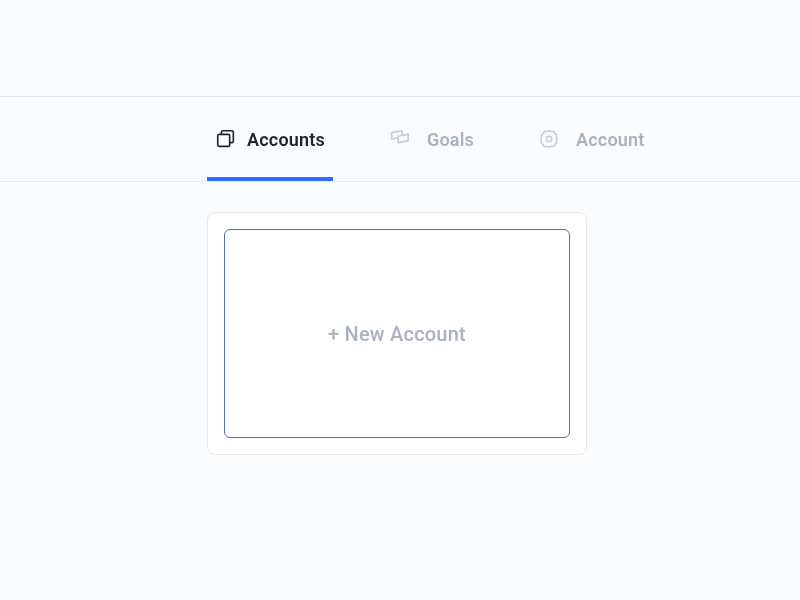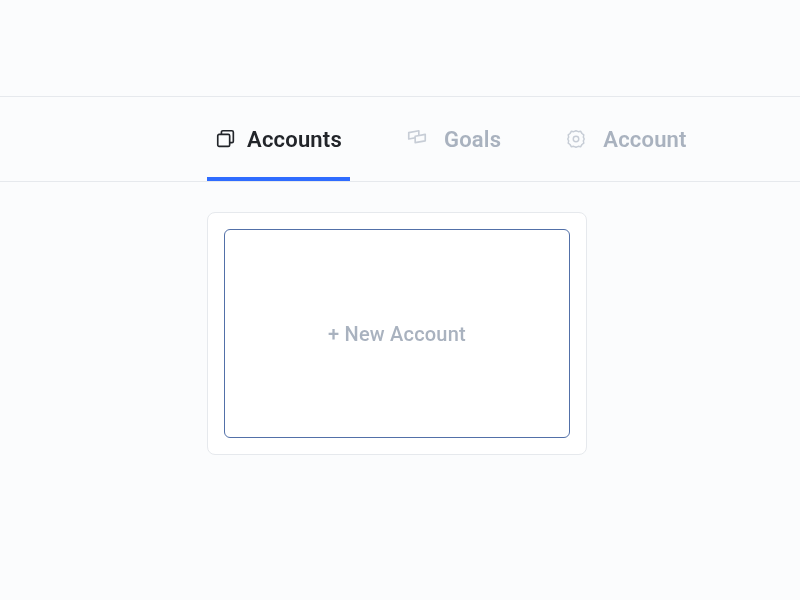--- a/index.html
+++ b/index.html
@@ -34,21 +34,21 @@
     .tab + .tab {
       margin-left: 48px;
       gap: 16px;
     }
     .tab-icon {
       width: 22px;
       height: 22px;
       flex-shrink: 0;
     }
     .tab-label {
-      font-size: 22px;
+      font-size: 18px;
       font-weight: 600;
       letter-spacing: 0.2px;
     }
     .tab.active .tab-label {
       color: #22252a;
     }
     .tab.inactive .tab-label {
       color: #a9b2bf;
     }
     .tab.active::after {

